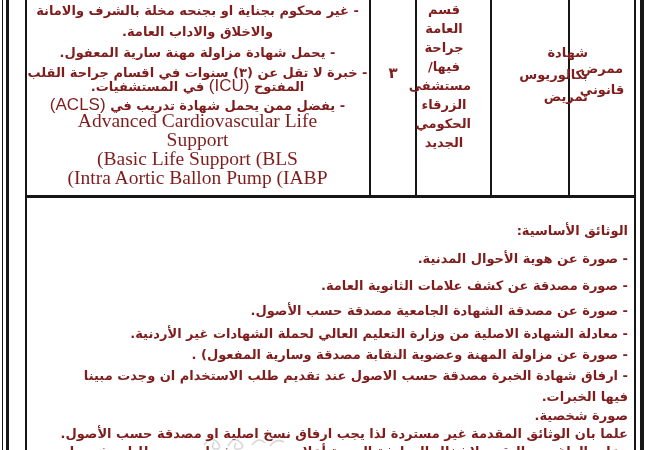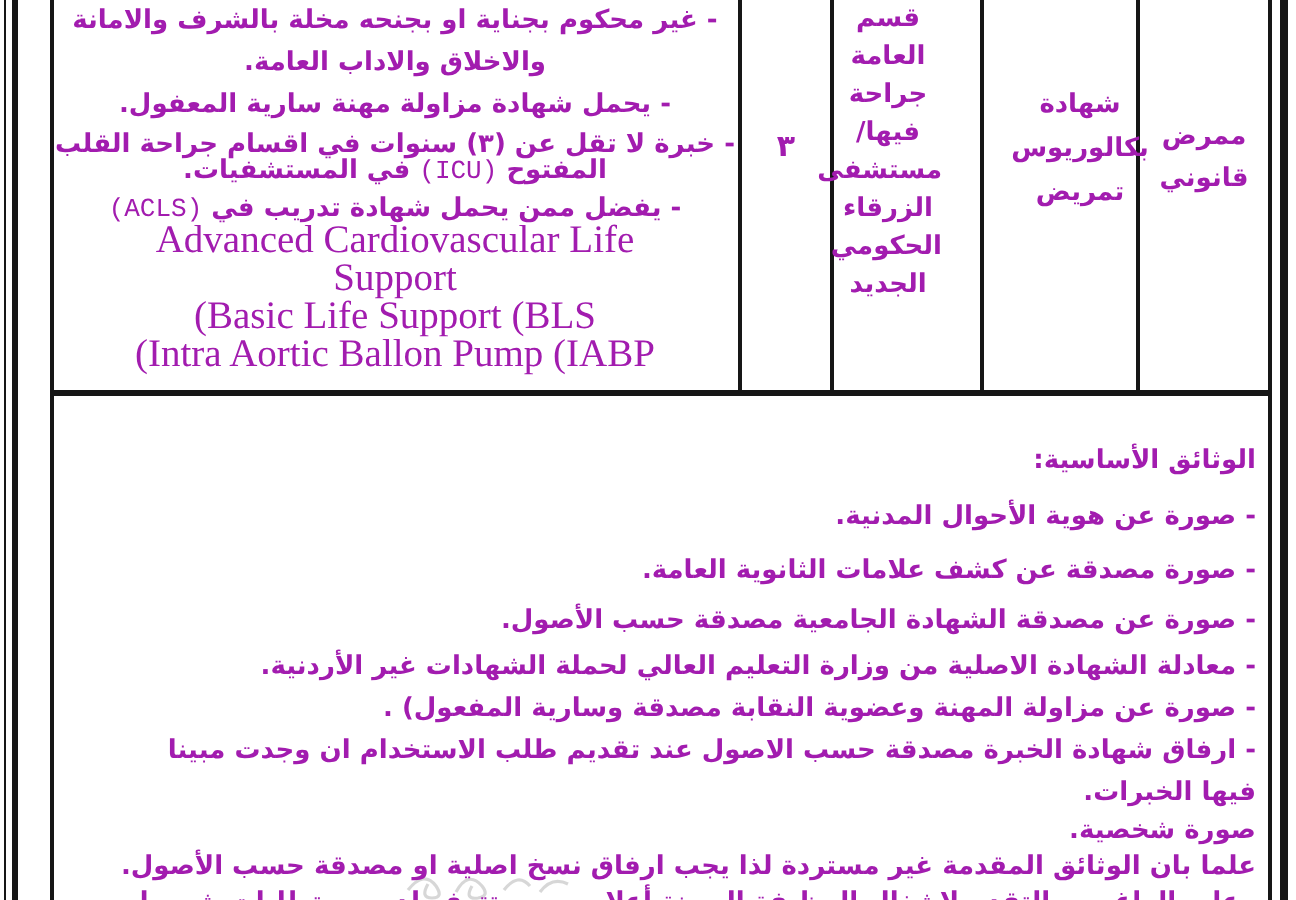--- a/index.html
+++ b/index.html
@@ -3,21 +3,21 @@
 <meta charset="utf-8">
 <title>Scanned Job Advertisement</title>
 <style>
   html,body{margin:0;padding:0;background:#e8e8e8;}
   #page{
     position:relative;
     width:648px;height:450px;
     background:#ffffff;
     overflow:hidden;
     font-family:"DejaVu Sans",sans-serif;
-    color:#a21caf;
+    color:#7f1d1d;
   }
   .vline,.hline{position:absolute;background:#161616;}
   
   .frame-left-thin{left:2px;top:0;width:1px;height:450px;}
   .frame-left-thick{left:6px;top:0;width:3px;height:450px;}
   .frame-right-thick{left:640px;top:0;width:4px;height:450px;}
   
   .inner-left{left:25px;top:0;width:2px;height:450px;}
   .inner-right{left:634px;top:0;width:2px;height:450px;}
   .table-bottom{left:25px;top:195px;width:611px;height:3px;}
@@ -41,37 +41,37 @@
     position:absolute;
     left:27px;width:341px;
     text-align:center;
     font-weight:bold;
     font-size:13px;
     line-height:20px;
     direction:rtl;
     white-space:nowrap;
   }
   .latin-inline{
-    font-family:Liberation Mono, monospace;
+    font-family:Liberation Sans, sans-serif;
     font-weight:normal;
-    font-size:13px;
+    font-size:17px;
     direction:ltr;
     unicode-bidi:isolate;
   }
   .req-line.latin{
     font-family:"Liberation Serif","DejaVu Serif",serif;
     font-weight:normal;
     font-size:19.5px;
     line-height:19px;
     direction:ltr;
   }
   
   .count-cell{left:371px;width:44px;}
   .dept-cell{left:417px;width:54px;}
-  .qual-cell{left:492px;width:96px;}
+  .qual-cell{left:492px;width:96px;text-align:right;}
   .job-cell{left:570px;width:64px;}
 
   
   .doc-line{
     position:absolute;
     right:20px;
     left:30px;
     text-align:right;
     direction:rtl;
     font-weight:bold;

